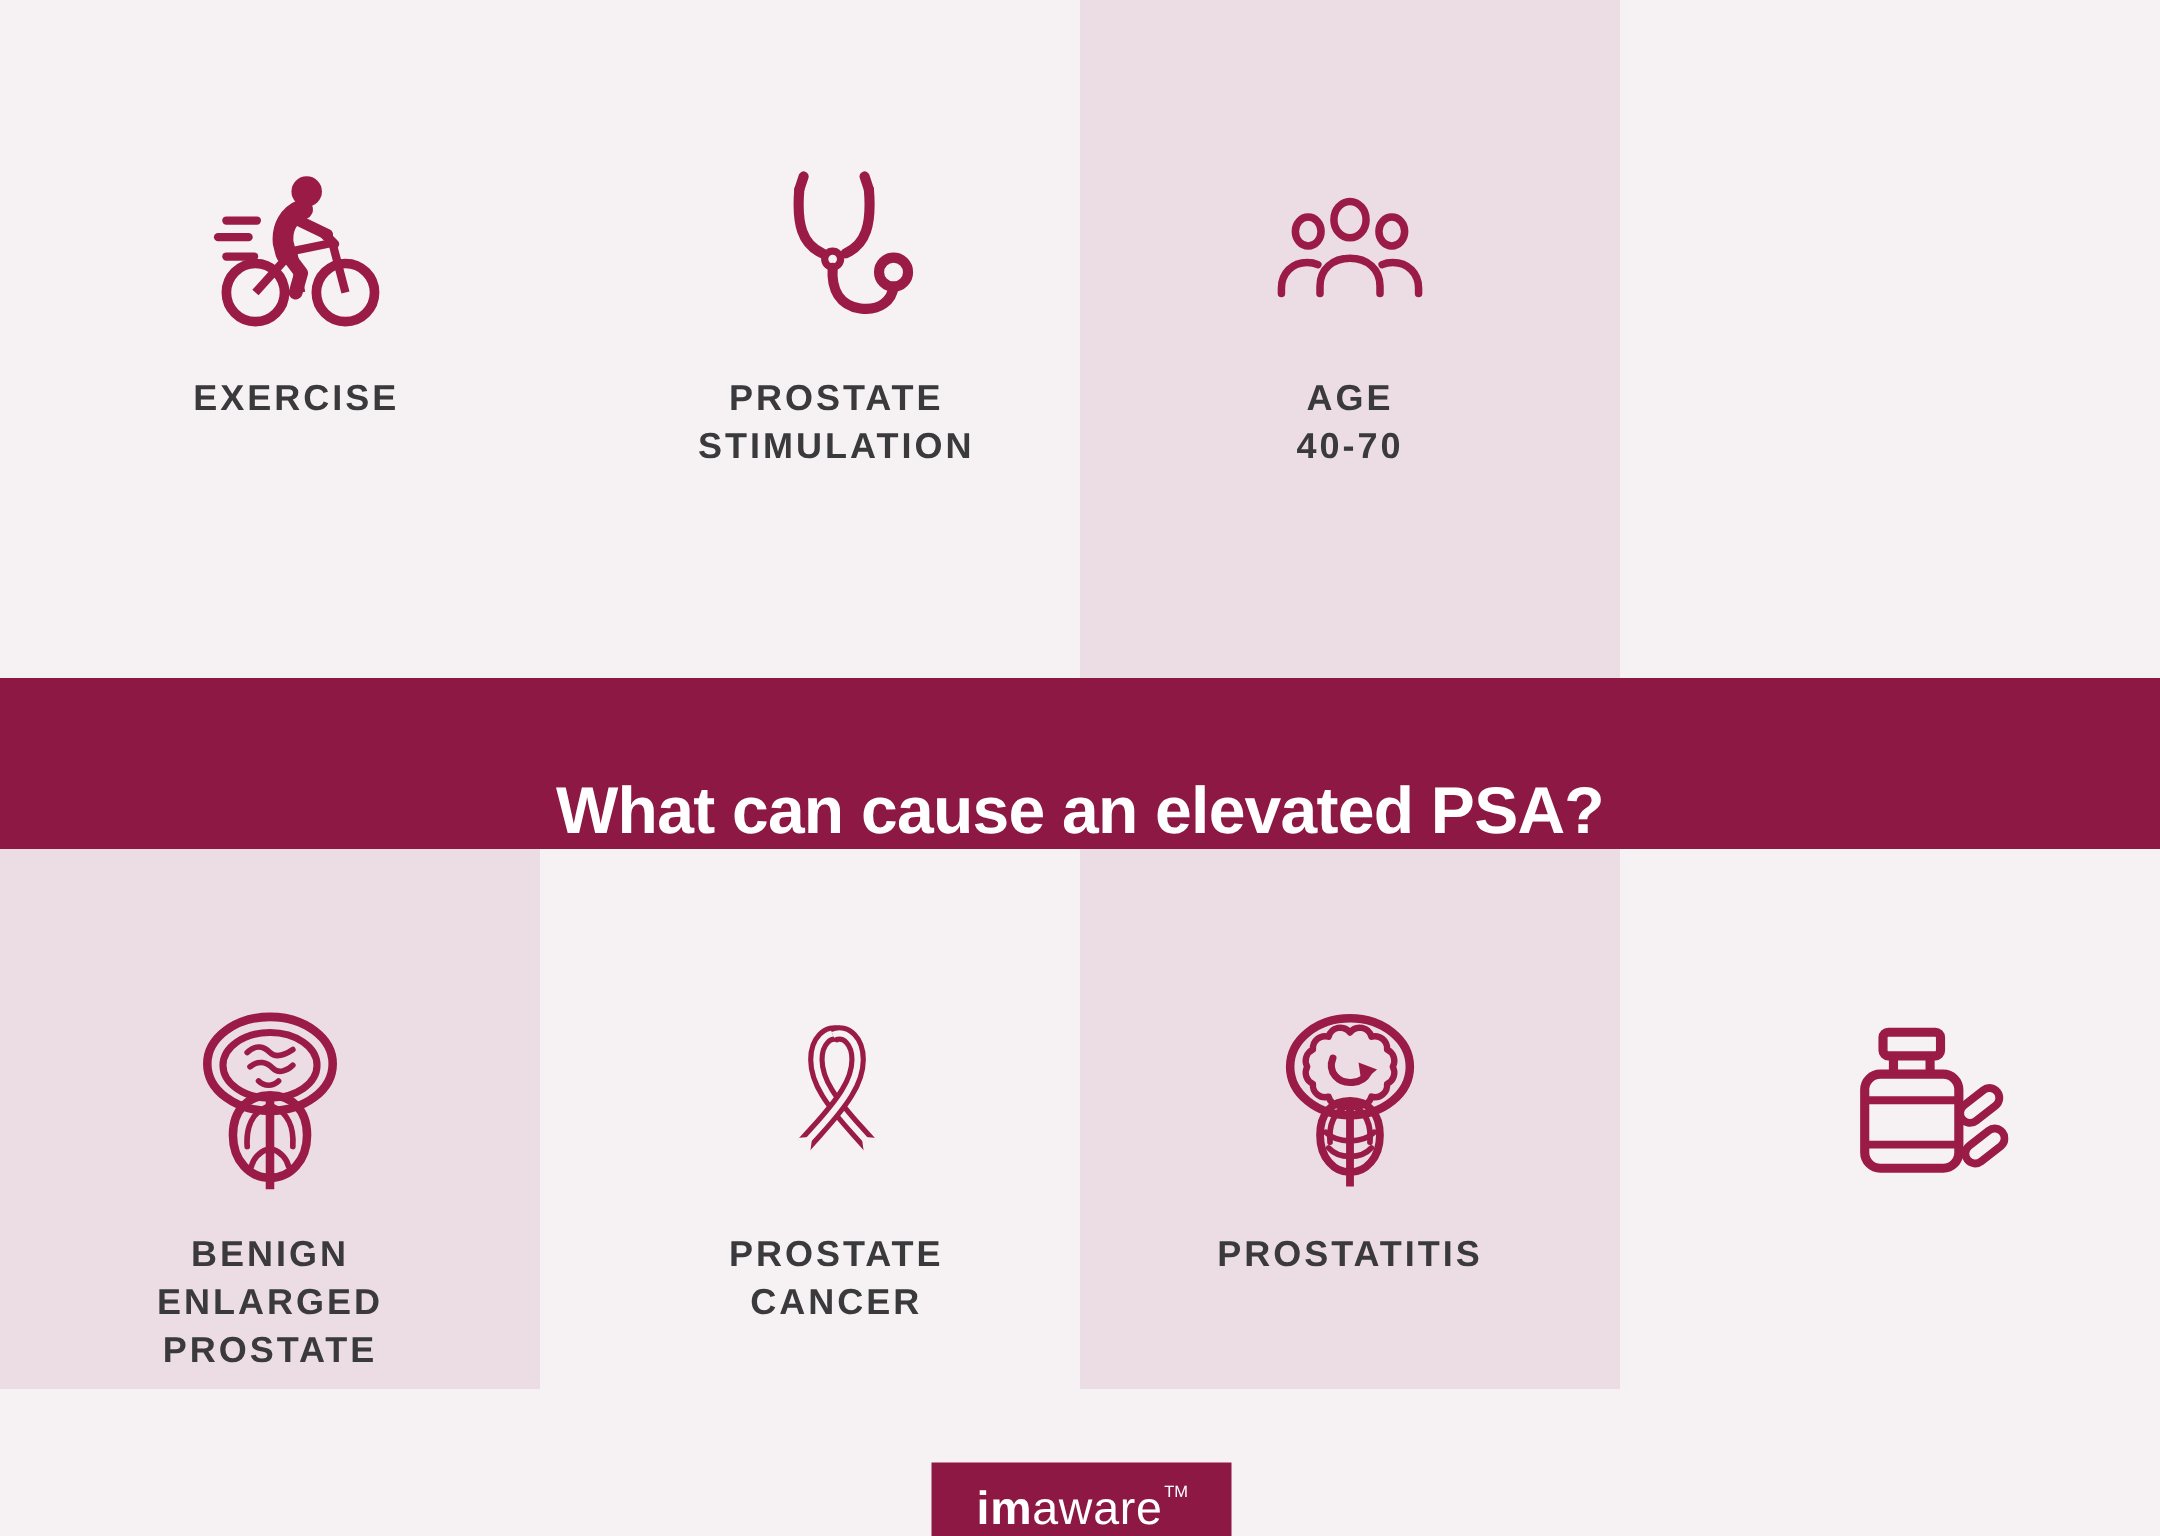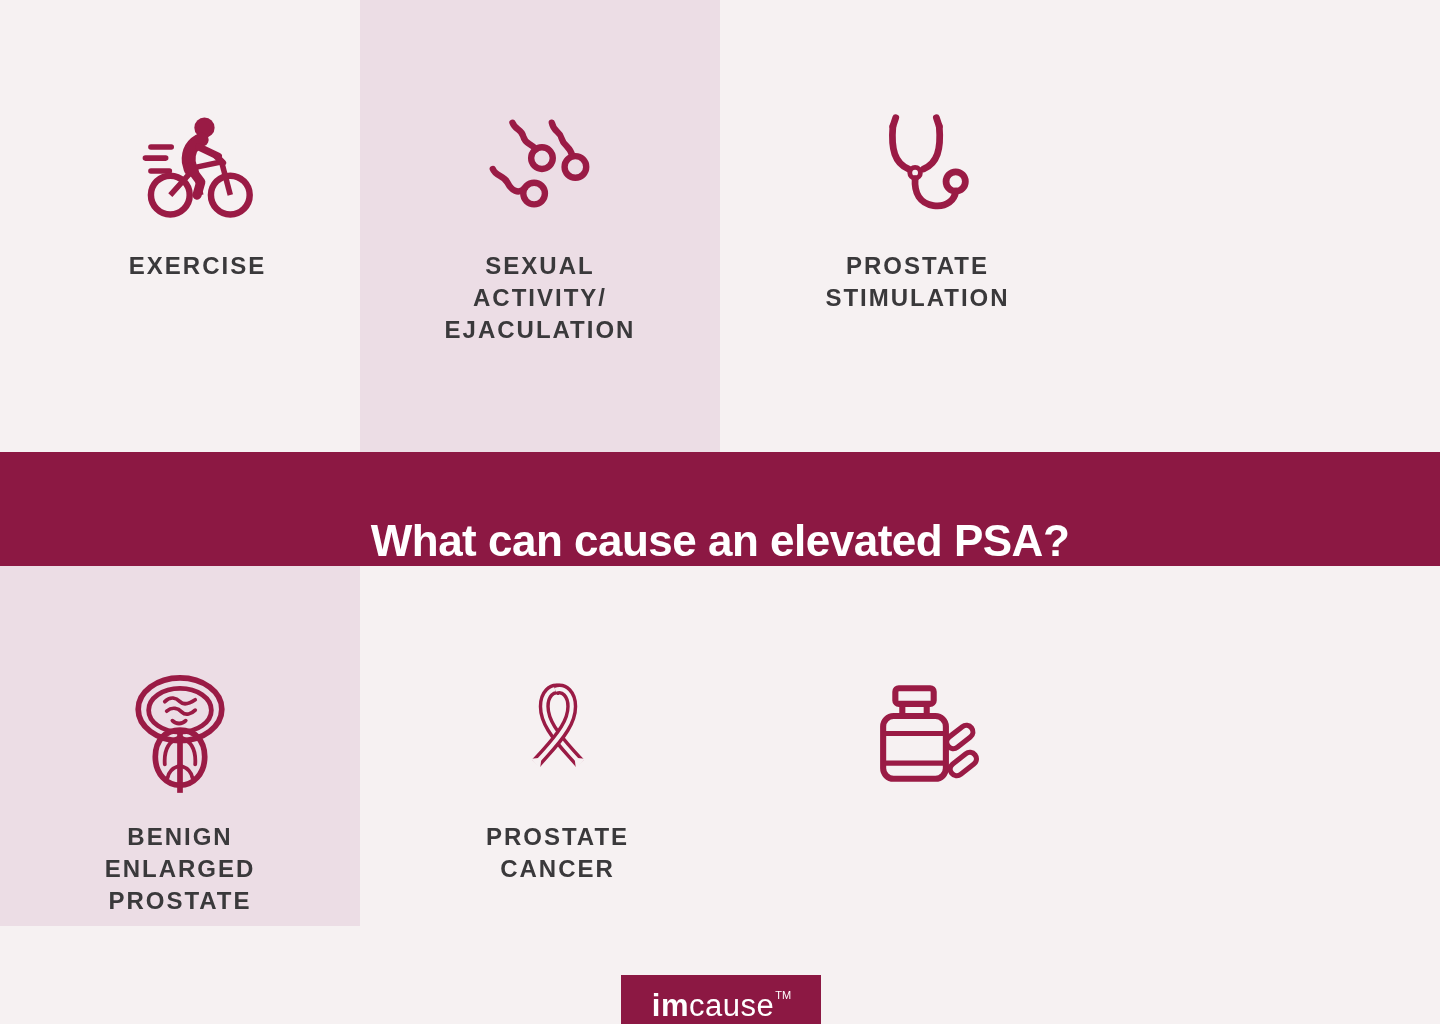--- a/index.html
+++ b/index.html
@@ -71,52 +71,51 @@
           <path class="fg" d="M84,49 L92,57" stroke-width="7" stroke-linecap="round"></path>
           <circle class="fill" cx="72" cy="19" r="11"></circle>
           <path class="fg" d="M69,32 C59,36 54,45 55,56 L57,64" stroke-width="15" stroke-linecap="round"></path>
           <path class="fg" d="M66,40 L87,50" stroke-width="8" stroke-linecap="round"></path>
           <path class="fg" d="M56,62 L68,78 L64,92" stroke-width="10" stroke-linecap="round" stroke-linejoin="round"></path>
         </svg>
       </div>
       <div class="panel-label">EXERCISE</div>
     </section>
 
-    <section class="panel pink">
-      <div class="icon-box">
-        <svg width="118" height="118" viewBox="0 0 120 120">
-          <circle class="fg" cx="62" cy="53" r="11" stroke-width="6.5"></circle>
-          <path class="fg" d="M56,44 C50,37 45,39 43,31 C41,23 35,25 32,17" stroke-width="6.5" stroke-linecap="round"></path>
-          <circle class="fg" cx="96" cy="62" r="11" stroke-width="6.5"></circle>
-          <path class="fg" d="M93,51 C91,41 84,41 82,33 C80,25 74,27 72,17" stroke-width="6.5" stroke-linecap="round"></path>
-          <circle class="fg" cx="54" cy="89" r="11" stroke-width="6.5"></circle>
-          <path class="fg" d="M44,84 C38,90 31,86 27,78 C23,70 15,72 12,64" stroke-width="6.5" stroke-linecap="round"></path>
-        </svg>
-      </div>
-      <div class="panel-label">SEXUAL
-ACTIVITY/
-EJACULATION</div>
-    </section>
 
     <section class="panel light">
       <div class="icon-box">
         <svg width="116" height="116" viewBox="0 0 120 120">
           <path class="fg" d="M37,11 L34,20" stroke-width="7" stroke-linecap="round"></path>
           <path class="fg" d="M79,11 L82,20" stroke-width="7" stroke-linecap="round"></path>
           <path class="fg" d="M34,20 C32,44 36,58 50,64" stroke-width="7" stroke-linecap="round"></path>
           <path class="fg" d="M82,20 C84,44 80,58 66,64" stroke-width="7" stroke-linecap="round"></path>
           <circle class="fg" cx="57" cy="68" r="5.5" stroke-width="5"></circle>
           <path class="fg" d="M57,74 C56,89 62,100 76,102 C90,104 98,96 99,87" stroke-width="7" stroke-linecap="round"></path>
           <circle class="fg" cx="99" cy="77" r="10" stroke-width="7"></circle>
         </svg>
       </div>
       <div class="panel-label">PROSTATE
 STIMULATION</div>
     </section>
 
+    <section class="panel pink">
+      <div class="icon-box">
+        <svg width="100" height="72" viewBox="0 0 140 100">
+          <ellipse class="fg" cx="70" cy="24" rx="15" ry="17" stroke-width="7"></ellipse>
+          <ellipse class="fg" cx="31" cy="35" rx="12" ry="13.5" stroke-width="7"></ellipse>
+          <ellipse class="fg" cx="109" cy="35" rx="12" ry="13.5" stroke-width="7"></ellipse>
+          <path class="fg" d="M42,93 L42,86 C42,70 54,60 70,60 C86,60 98,70 98,86 L98,93" stroke-width="7" stroke-linecap="round"></path>
+          <path class="fg" d="M6,93 L6,88 C6,74 16,64 30,64 C34,64 37,64.6 40,66" stroke-width="7" stroke-linecap="round"></path>
+          <path class="fg" d="M134,93 L134,88 C134,74 124,64 110,64 C106,64 103,64.6 100,66" stroke-width="7" stroke-linecap="round"></path>
+        </svg>
+      </div>
+      <div class="panel-label">AGE
+40-70</div>
+    </section>
   </div>
 
   <div class="banner">
     <h1>What can cause an elevated PSA?</h1>
   </div>
 
   <div class="row row-bottom">
 
     <section class="panel pink">
       <div class="icon-box">
@@ -147,36 +146,53 @@
           <path class="fg" d="M57,13 C67,9 75,18 75,31 C75,47 64,62 45,83 L36,93" stroke-width="12" stroke-linecap="butt"></path>
           <path class="bgstroke-light" d="M57,13 C67,9 75,18 75,31 C75,47 64,62 45,83 L36,93" stroke-width="4.5" stroke-linecap="butt"></path>
           <polygon class="bgfill-light" points="79.5,98.5 89.5,88 78,87"></polygon>
           <polygon class="bgfill-light" points="40.5,98.5 30.5,88 42,87"></polygon>
         </svg>
       </div>
       <div class="panel-label">PROSTATE
 CANCER</div>
     </section>
 
+    <section class="panel pink">
+      <div class="icon-box">
+        <svg width="114" height="124" viewBox="0 0 120 130">
+          <ellipse class="fg" cx="60" cy="42" rx="42" ry="34" stroke-width="6"></ellipse>
+          <path class="fg" stroke-width="4.5" stroke-linejoin="round" d="M90,42 A8.5,8.5 0 0 1 86,54 A8.5,8.5 0 0 1 75,63 A8.5,8.5 0 0 1 60,66 A8.5,8.5 0 0 1 45,63 A8.5,8.5 0 0 1 34,54 A8.5,8.5 0 0 1 30,42 A8.5,8.5 0 0 1 34,30 A8.5,8.5 0 0 1 45,21 A8.5,8.5 0 0 1 60,18 A8.5,8.5 0 0 1 75,21 A8.5,8.5 0 0 1 86,30 A8.5,8.5 0 0 1 90,42 Z"></path>
+          <path class="fg" d="M48,36 C44,46 52,54 62,53 C67,52.6 71,50 73,46" stroke-width="5" stroke-linecap="round"></path>
+          <polygon class="fill" points="66,39 79,44 68,53"></polygon>
+          <path class="fg" d="M60,66 C47,66 39,75 39,90 C39,106 49,116 60,116 C71,116 81,106 81,90 C81,75 73,66 60,66 Z" stroke-width="5.5"></path>
+          <path class="fg" d="M60,66 V126" stroke-width="5.5"></path>
+          <path class="fg" d="M57,70 C49,74 45,82 46,95" stroke-width="4" stroke-linecap="round"></path>
+          <path class="fg" d="M63,70 C71,74 75,82 74,95" stroke-width="4" stroke-linecap="round"></path>
+          <path class="fg" d="M43,88 C51,96 69,96 77,88" stroke-width="4" stroke-linecap="round"></path>
+          <path class="fg" d="M45,99 C52,107 68,107 75,99" stroke-width="4" stroke-linecap="round"></path>
+        </svg>
+      </div>
+      <div class="panel-label">PROSTATITIS</div>
+    </section>
 
     <section class="panel light">
       <div class="icon-box">
         <svg width="122" height="105" viewBox="0 0 140 120">
           <rect class="fg" x="44" y="8" width="44" height="18" rx="4" stroke-width="7"></rect>
           <path class="fg" d="M52,26 V40" stroke-width="7"></path>
           <path class="fg" d="M80,26 V40" stroke-width="7"></path>
           <rect class="fg" x="30" y="40" width="72" height="72" rx="12" stroke-width="7"></rect>
           <path class="fg" d="M30,60 H102" stroke-width="6"></path>
           <path class="fg" d="M30,94 H102" stroke-width="6"></path>
           <rect class="fg" x="101" y="56.5" width="34" height="15" rx="7.5" stroke-width="6" transform="rotate(-38 118 64)"></rect>
           <rect class="fg" x="105" y="87.5" width="34" height="15" rx="7.5" stroke-width="6" transform="rotate(-38 122 95)"></rect>
         </svg>
       </div>
     </section>
   </div>
 
   <div class="logo">
     <span class="logo-im">im</span>
-      <span class="logo-aware">cause</span>
+      <span class="logo-aware">aware</span>
       <span class="logo-tm">TM</span>
   </div>
 
 </div>
 
 </body></html>

